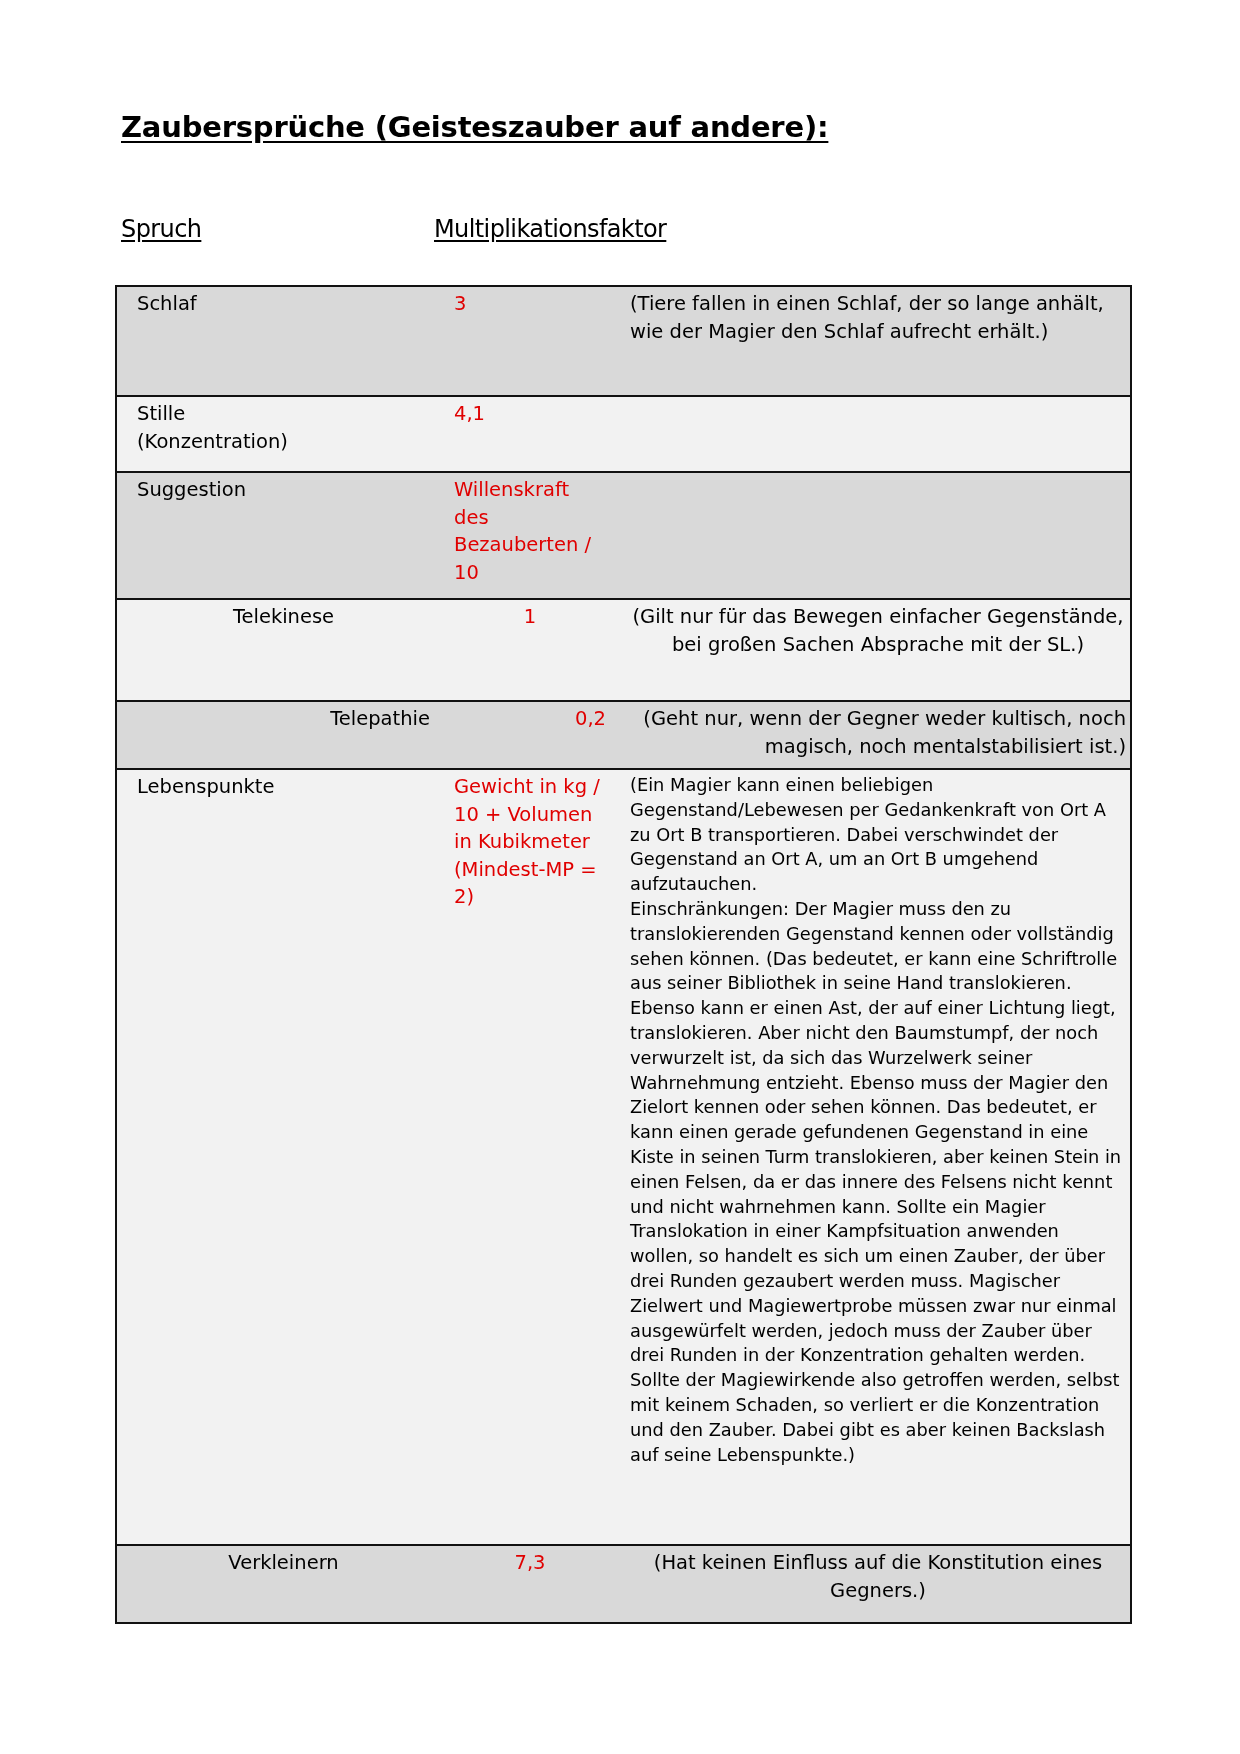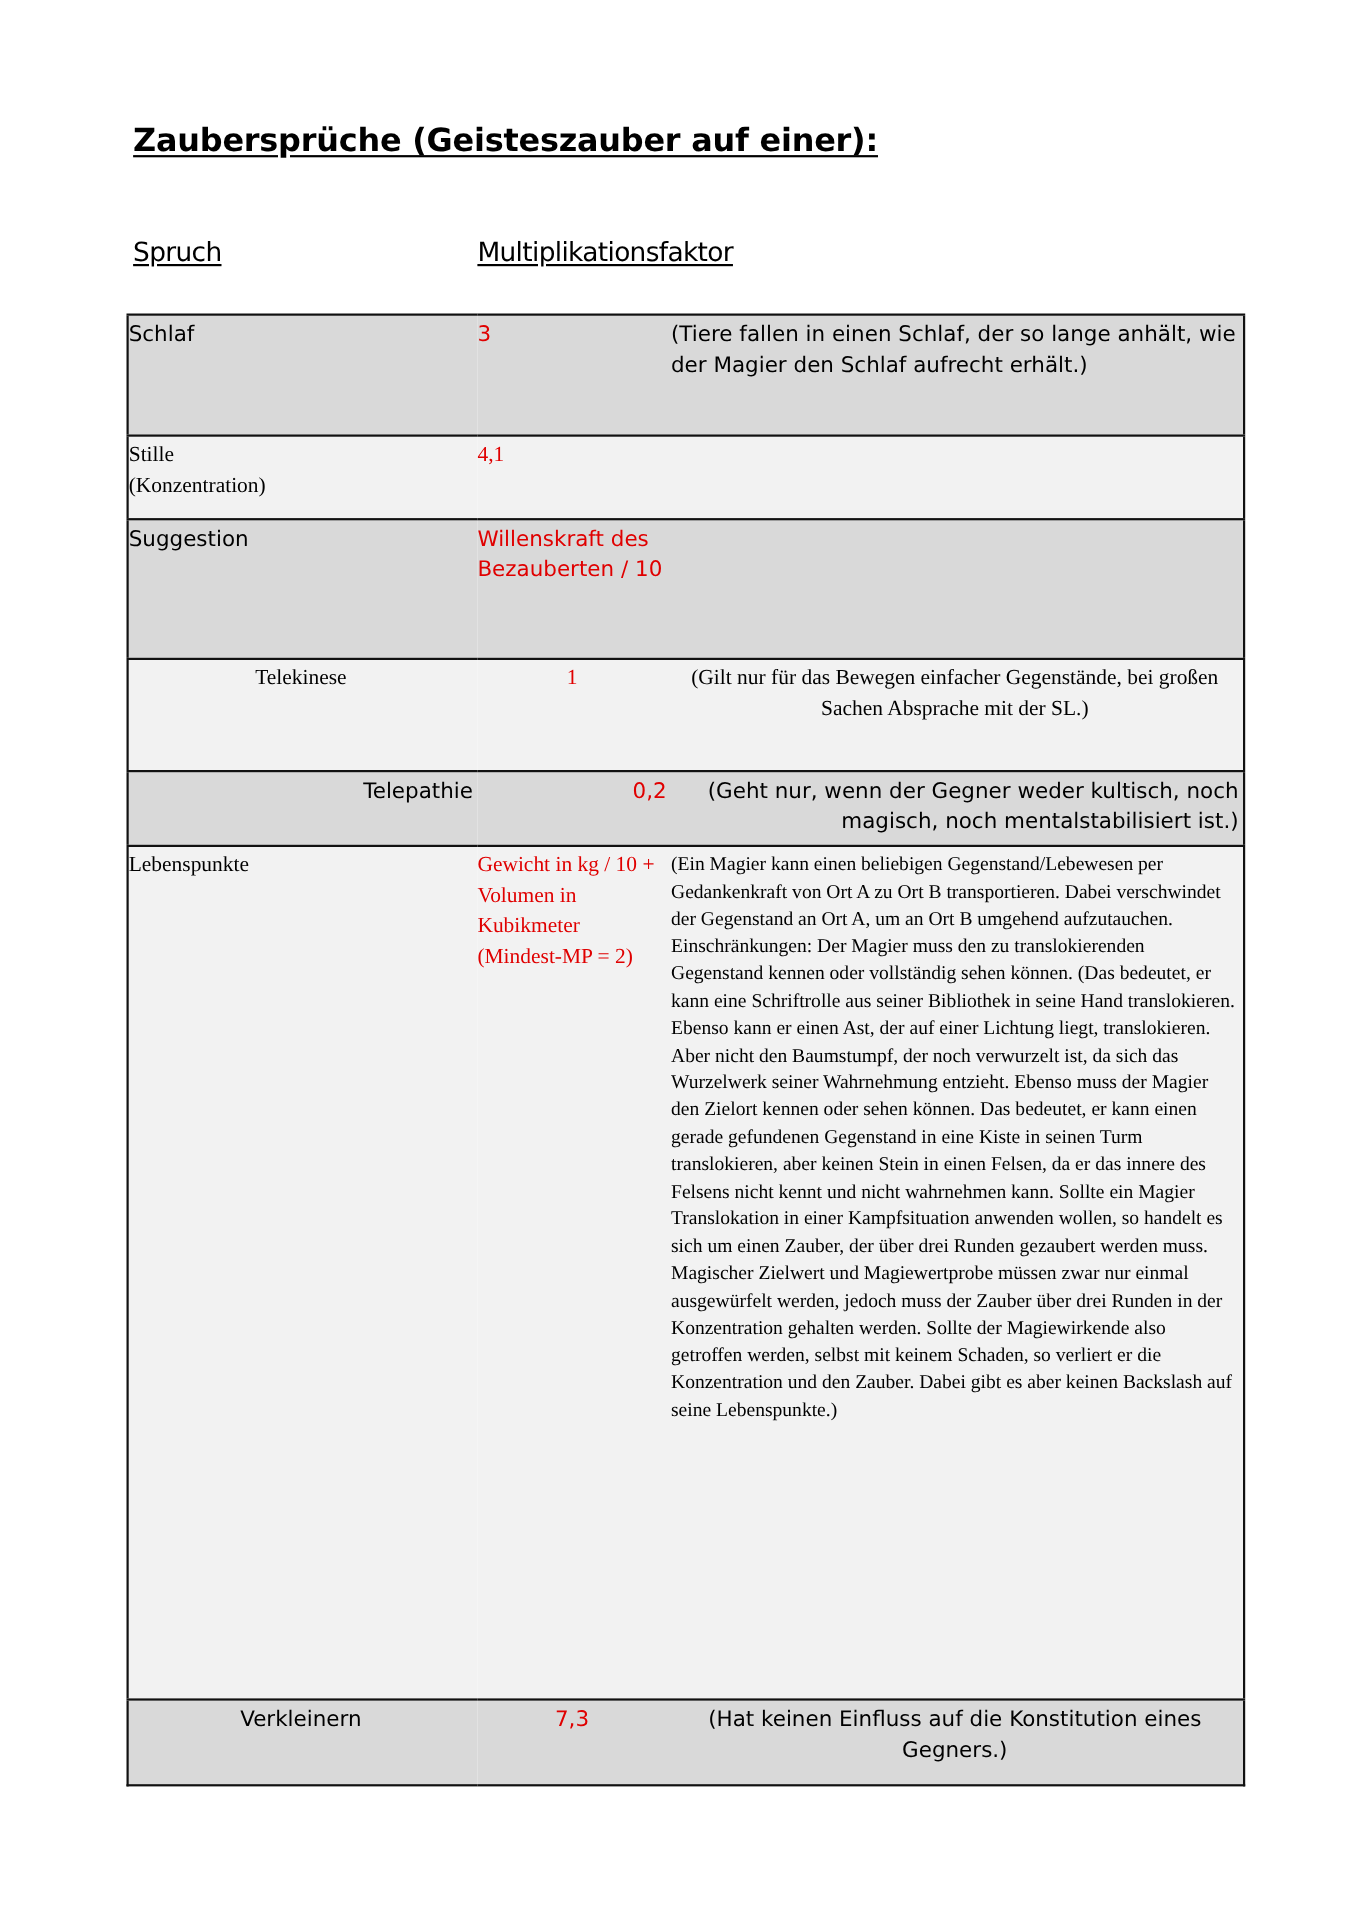--- a/index.html
+++ b/index.html
@@ -6,42 +6,42 @@
     body { width: 1240px; height: 1754px; position: relative; overflow: hidden;
            font-family: "DejaVu Sans", sans-serif; color: #000; }
     .title { position: absolute; left: 121px; top: 110px; font-size: 29px; font-weight: bold;
              text-decoration: underline; text-underline-offset: 4px; letter-spacing: -0.2px; margin: 0; }
     .colhead { position: absolute; top: 215px; font-size: 24px; text-decoration: underline;
                text-underline-offset: 3px; font-family: "DejaVu Sans", sans-serif; letter-spacing: -0.6px; }
     .colhead.c1 { left: 121px; }
     .colhead.c2 { left: 434px; }
     table.spells { position: absolute; left: 115px; top: 285px; width: 1017px;
                    border-collapse: collapse; border: 2px solid #111; table-layout: fixed; }
-    table.spells td { vertical-align: top; padding: 3px 4px 6px 0; font-size: 19.5px;
+    table.spells td { vertical-align: top; padding: 3px 4px 6px 20px; font-size: 19.5px;
                       line-height: 27.5px; border-top: 2.5px solid #111; }
     table.spells col.c1 { width: 318px; }
     table.spells col.c2 { width: 176px; }
     table.spells col.c3 { width: auto; }
     tr.dark td { background: #d9d9d9; }
-    tr.light td { background: #f2f2f2; font-family: Liberation Serif, serif; }
+    tr.light td { background: #f2f2f2; }
     td.factor { color: #e00000; padding-left: 2px; }
     td.note { padding-left: 0px; padding-right: 2px; }
     td.note.small { font-size: 17.8px; line-height: 24.8px; }
     tr.r-schlaf td { height: 99px; }
     tr.r-stille td { height: 65px; }
     tr.r-suggestion td { height: 116px; margin-top: 28px; }
     tr.r-telekinese td { height: 91px; text-align: center; }
     tr.r-telepathie td { height: 57px; text-align: right; }
     tr.r-translokation td { height: 765px; }
     tr.r-verkleinern td { height: 67px; text-align: center; }
   </style>
 </head>
 <body>
 
-<h1 class="title">Zaubersprüche (Geisteszauber auf einer):</h1>
+<h1 class="title">Zaubersprüche (Geisteszauber auf andere):</h1>
 
 <div class="colhead c1">Spruch</div>
 <div class="colhead c2">Multiplikationsfaktor</div>
 
 <table class="spells">
   <colgroup>
     <col class="c1">
       <col class="c2">
       <col class="c3">
   </colgroup>

